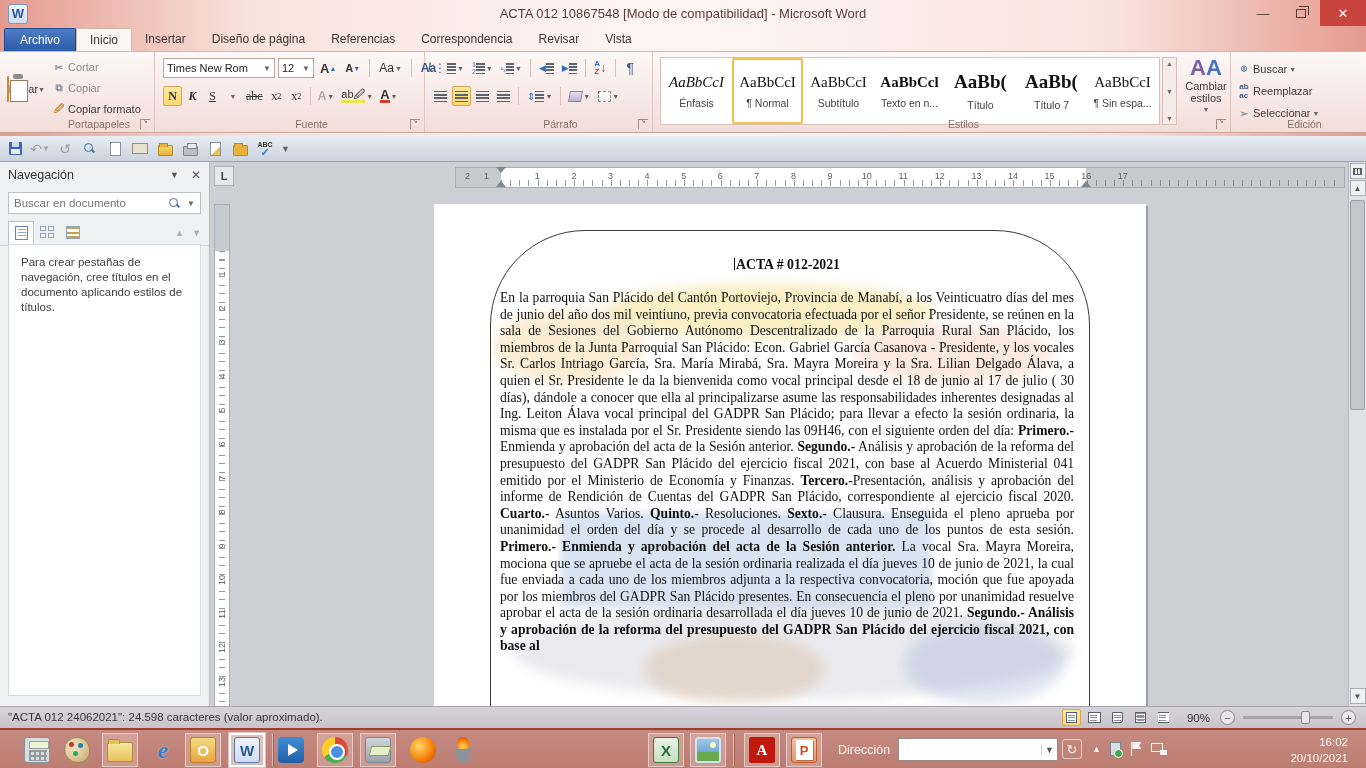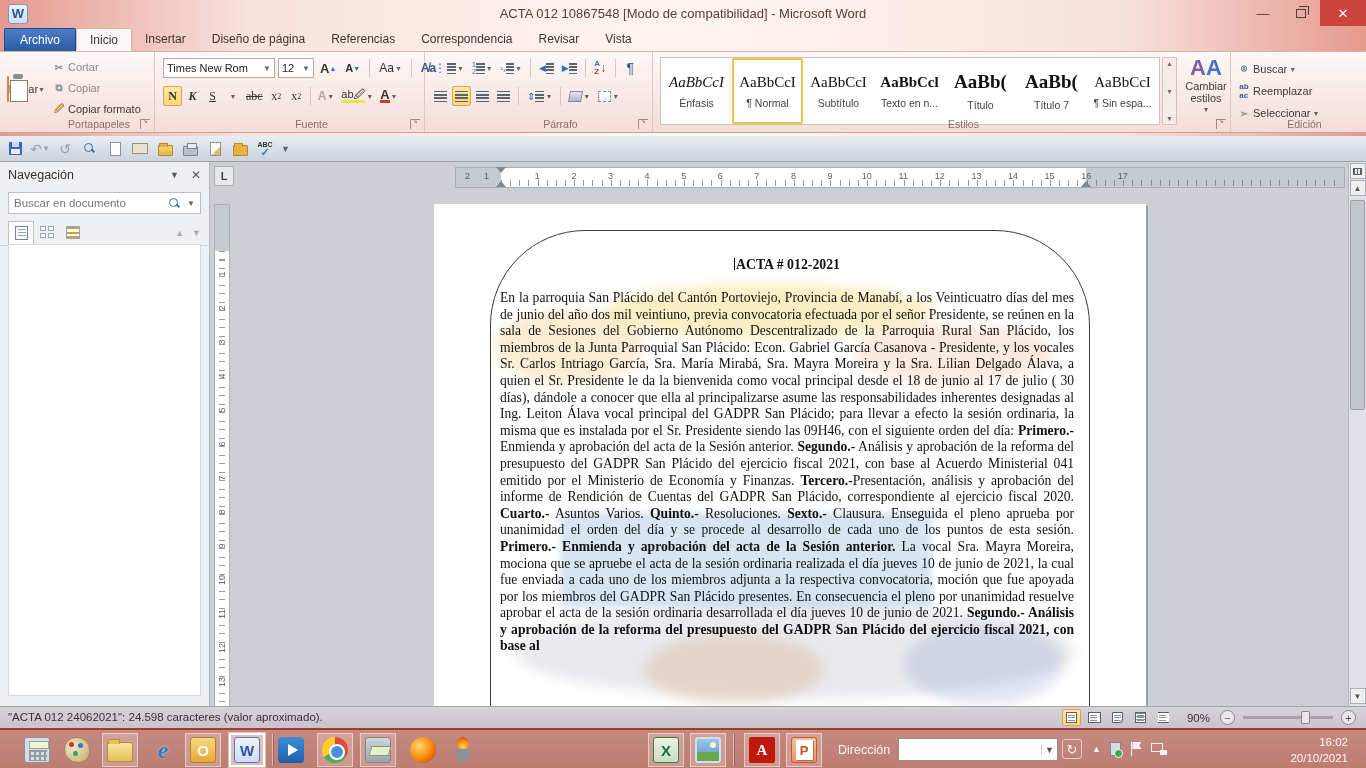--- a/index.html
+++ b/index.html
@@ -558,20 +558,21 @@
       </div>
     <div class="np-tab">
         <span class="res-ico"></span>
       </div>
     <div class="np-updown">
       <span>▲</span>
       <span>▼</span>
     </div>
   </div>
   <div class="np-body">
+    <p>Para crear pestañas de navegación, cree títulos en el documento aplicando estilos de títulos.</p>
   </div>
 </div>
 
 <div class="tab-selector">L</div>
 
 <div class="hruler">
   <div class="active"></div>
   <div class="hr-marg">
       <span>2</span>
       <span>1</span>

